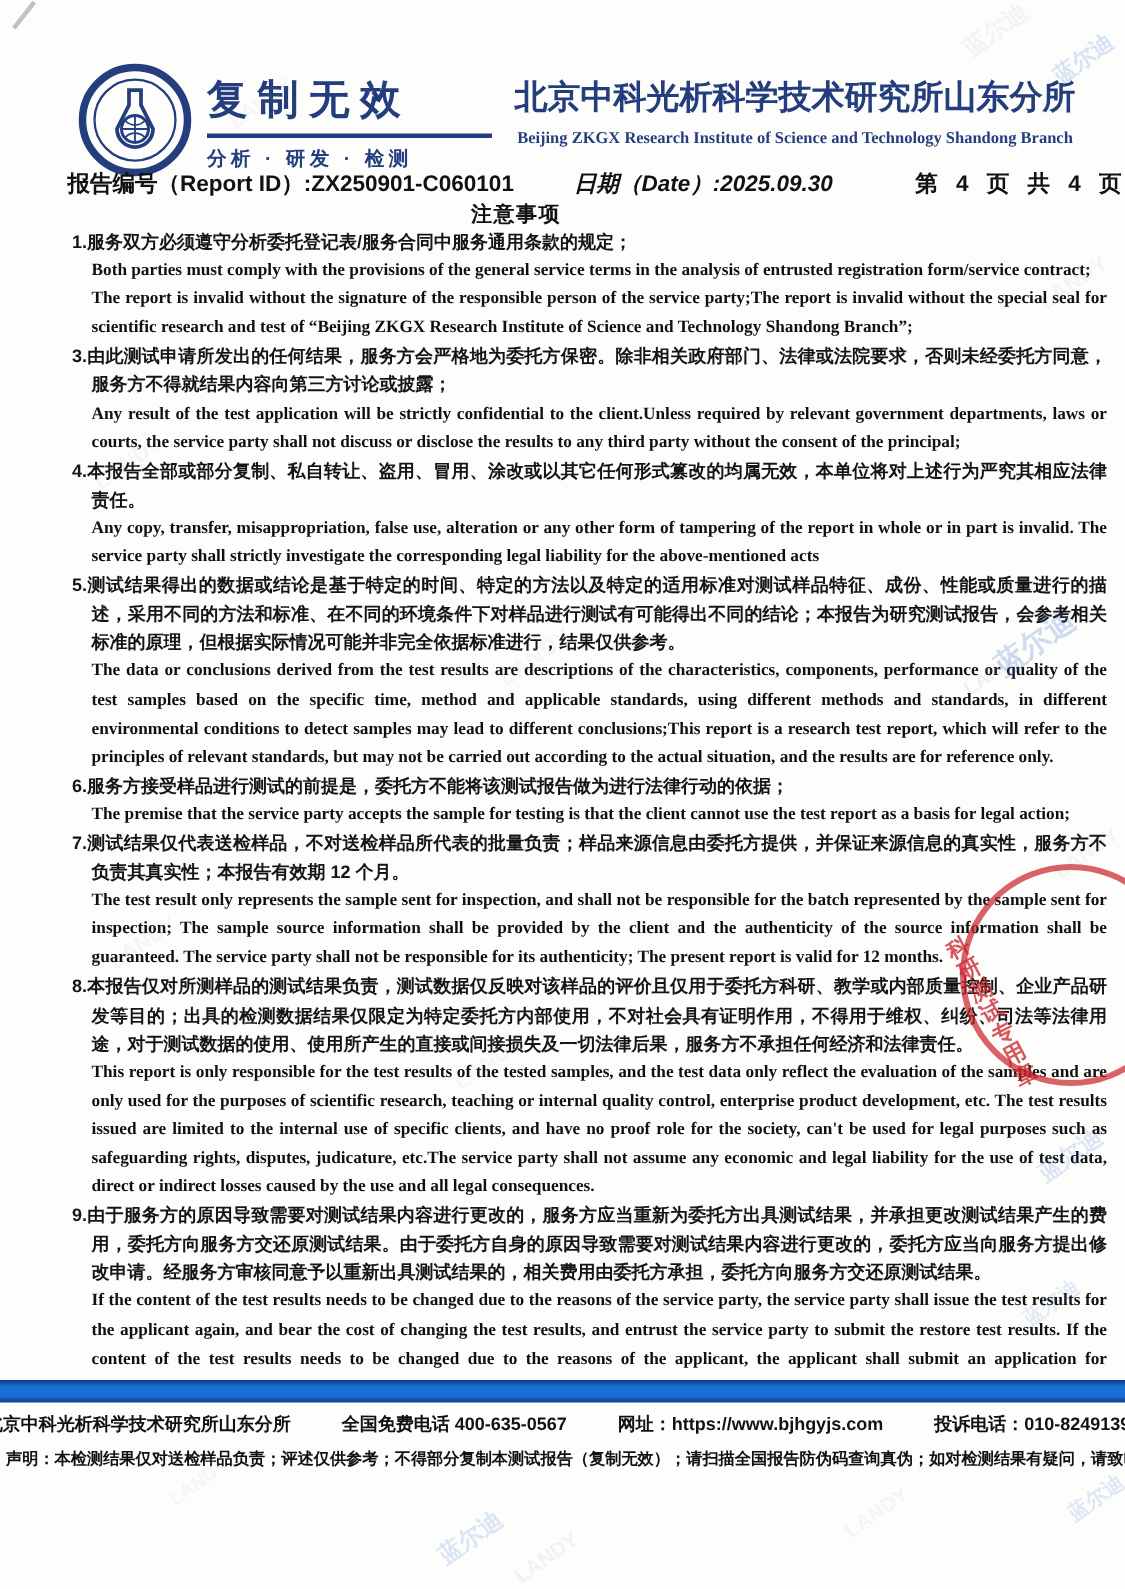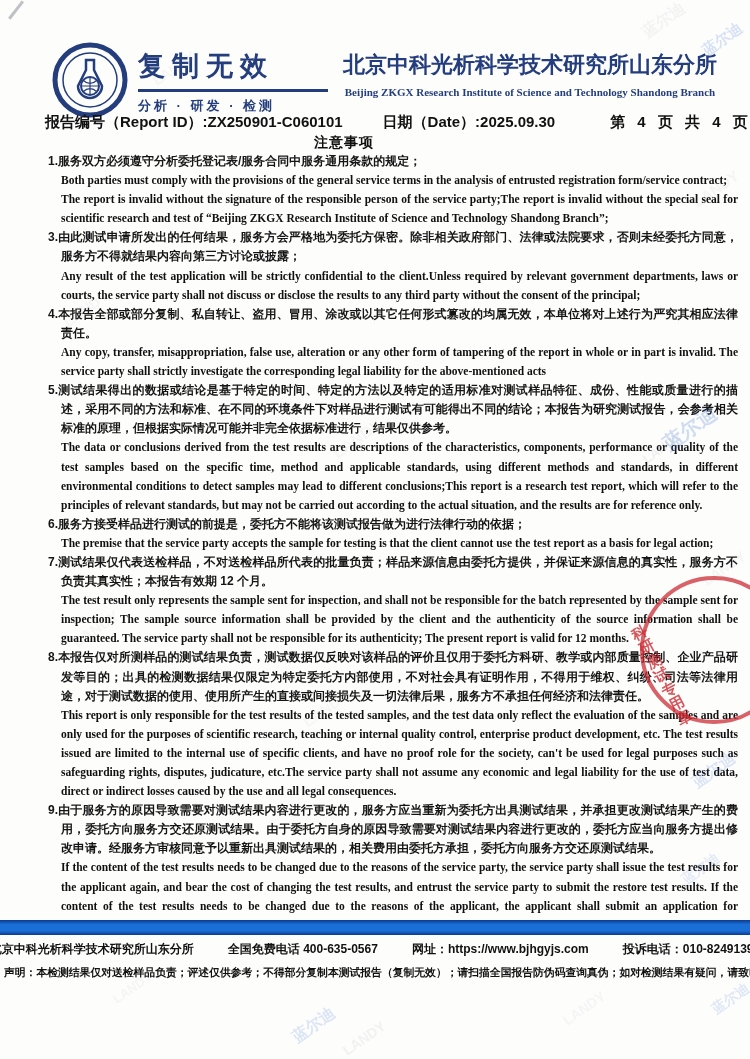--- a/index.html
+++ b/index.html
@@ -23,21 +23,21 @@
   .brand-tag { font-size:13px; font-weight:bold; color:#233d7d; letter-spacing:3px; margin-top:5px; white-space:nowrap; }
   .inst { position:absolute; left:330px; top:50px; width:400px; text-align:center; }
   .inst-cn { font-size:22px; font-weight:bold; color:#233d7d; white-space:nowrap; }
   .inst-en { font-size:11px; font-weight:bold; color:#233d7d; margin-top:6px;
     font-family:"Liberation Serif","DejaVu Serif",serif; white-space:nowrap; }
 
   
   .meta { position:absolute; left:45px; top:113px; width:690px; display:flex; align-items:center;
     font-size:15px; font-weight:bold; color:#111; white-space:nowrap; }
   .meta .m-report { margin-right:40px; }
-  .meta .m-date { margin-right:55px; }
+  .meta .m-date { margin-right:55px;font-style:italic; }
   .meta .m-page { letter-spacing:4px; }
   .notice-heading { position:absolute; left:0; top:134px; width:688px; text-align:center;
     font-size:14px; font-weight:bold; color:#111; letter-spacing:1px; }
 
   
   .notices { position:absolute; left:48px; top:152px; width:690px; height:766px; overflow:hidden; }
   .notice p { text-align:justify; line-height:19.1px; }
   .notice .zh { font-size:12px; font-weight:600; color:#151515;
     padding-left:13px; text-indent:-13px; }
   .notice .en { font-size:11.5px; font-weight:bold; color:#101010;

